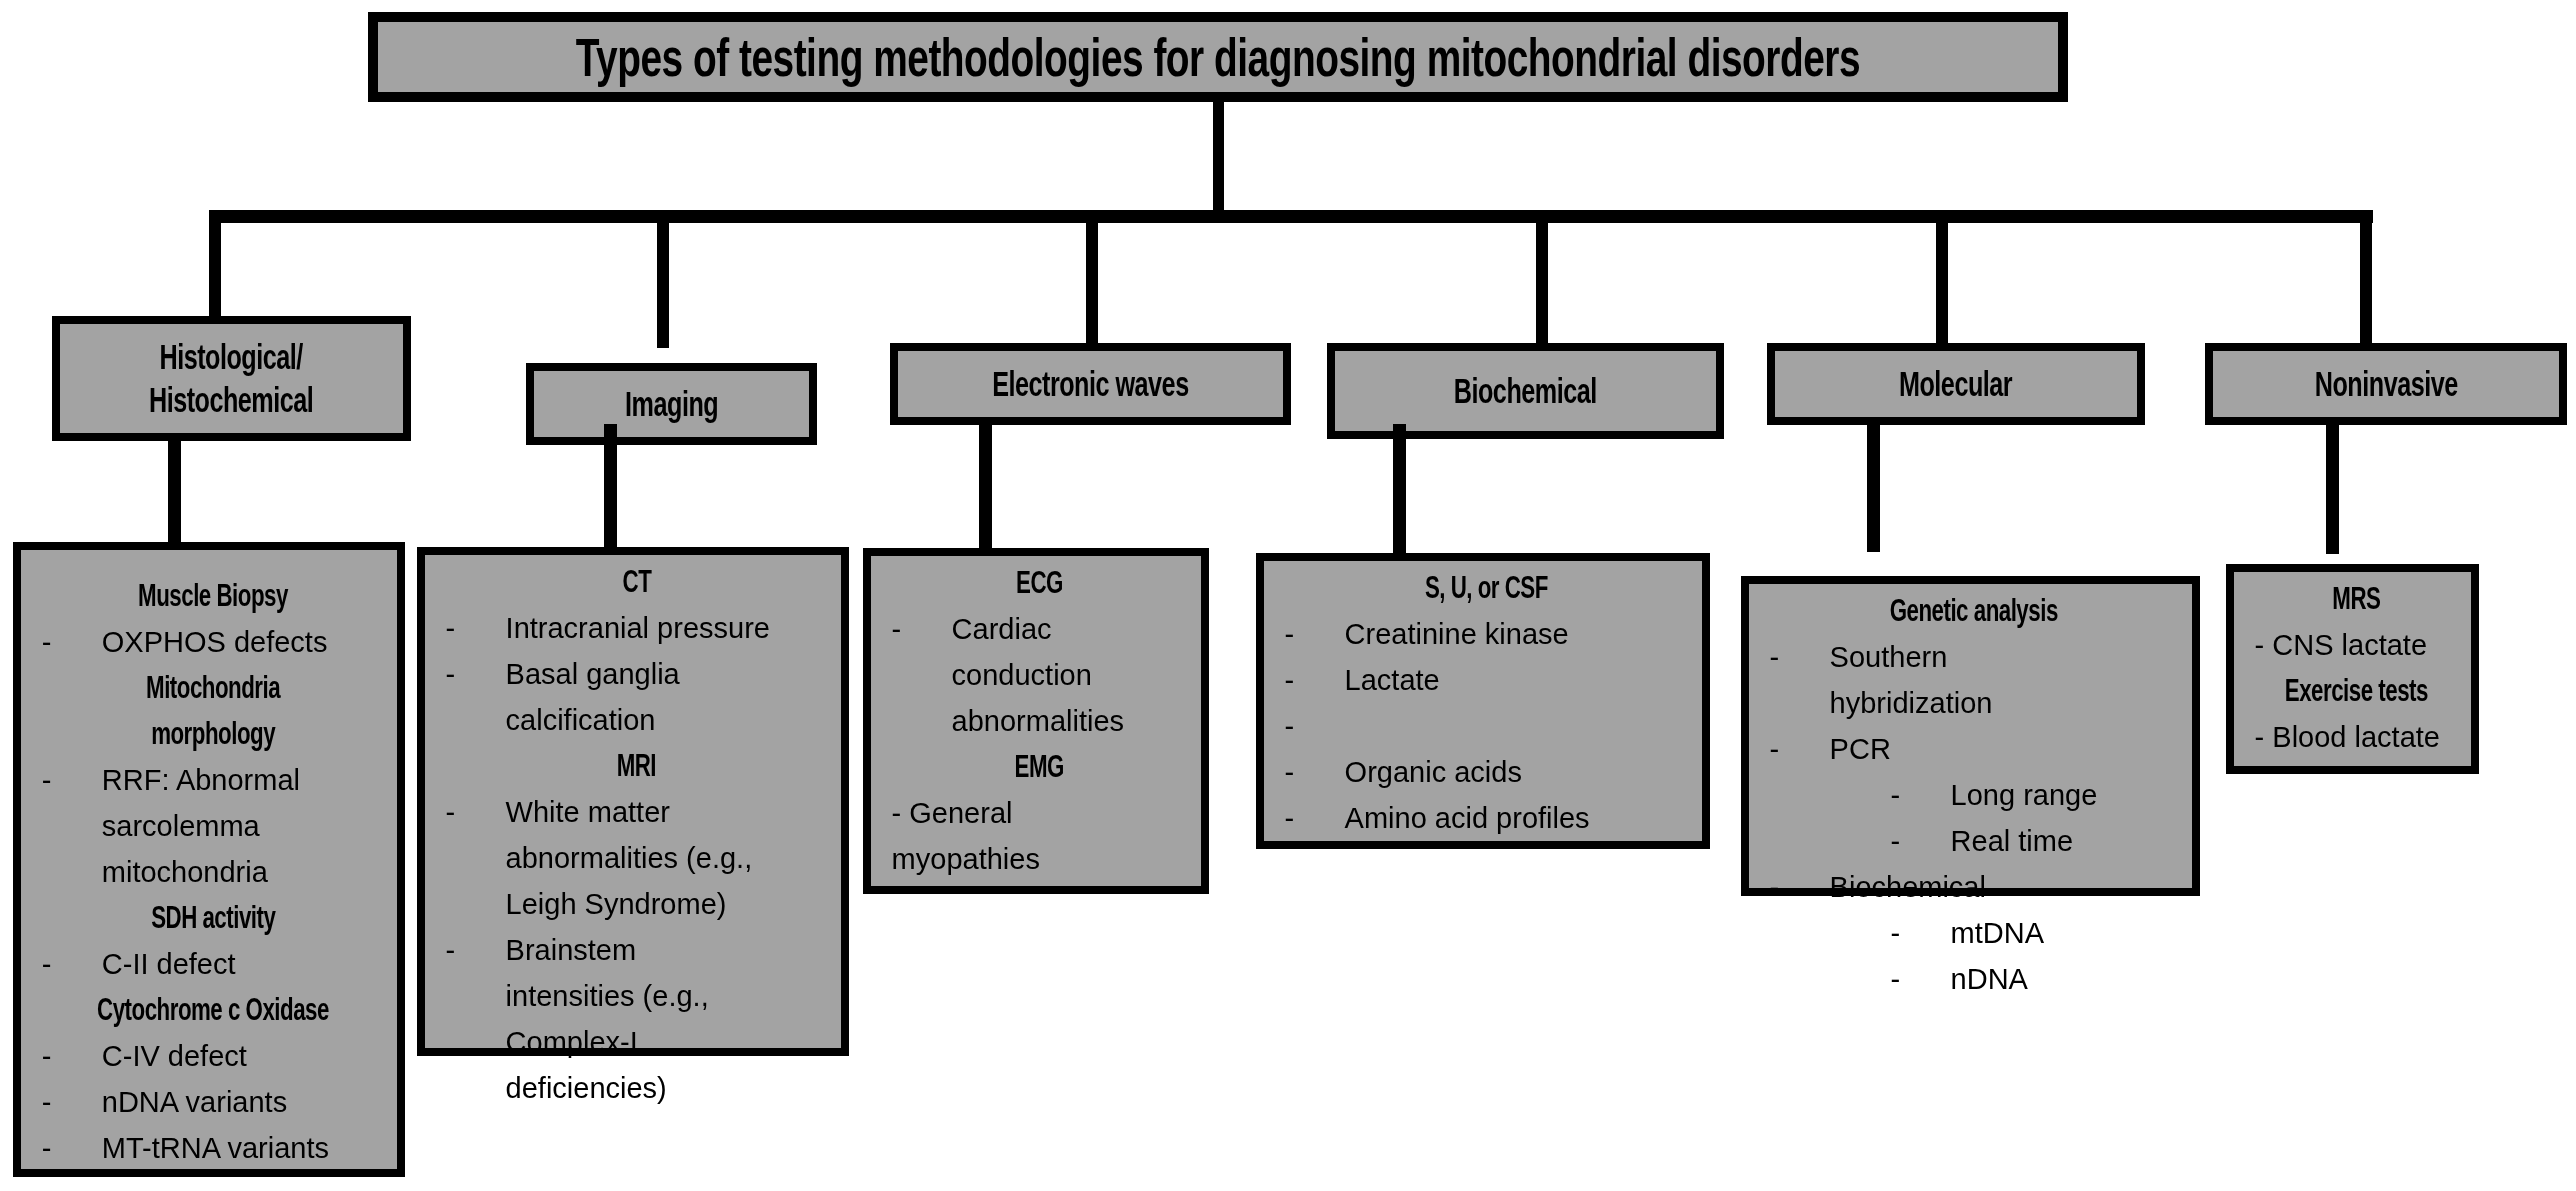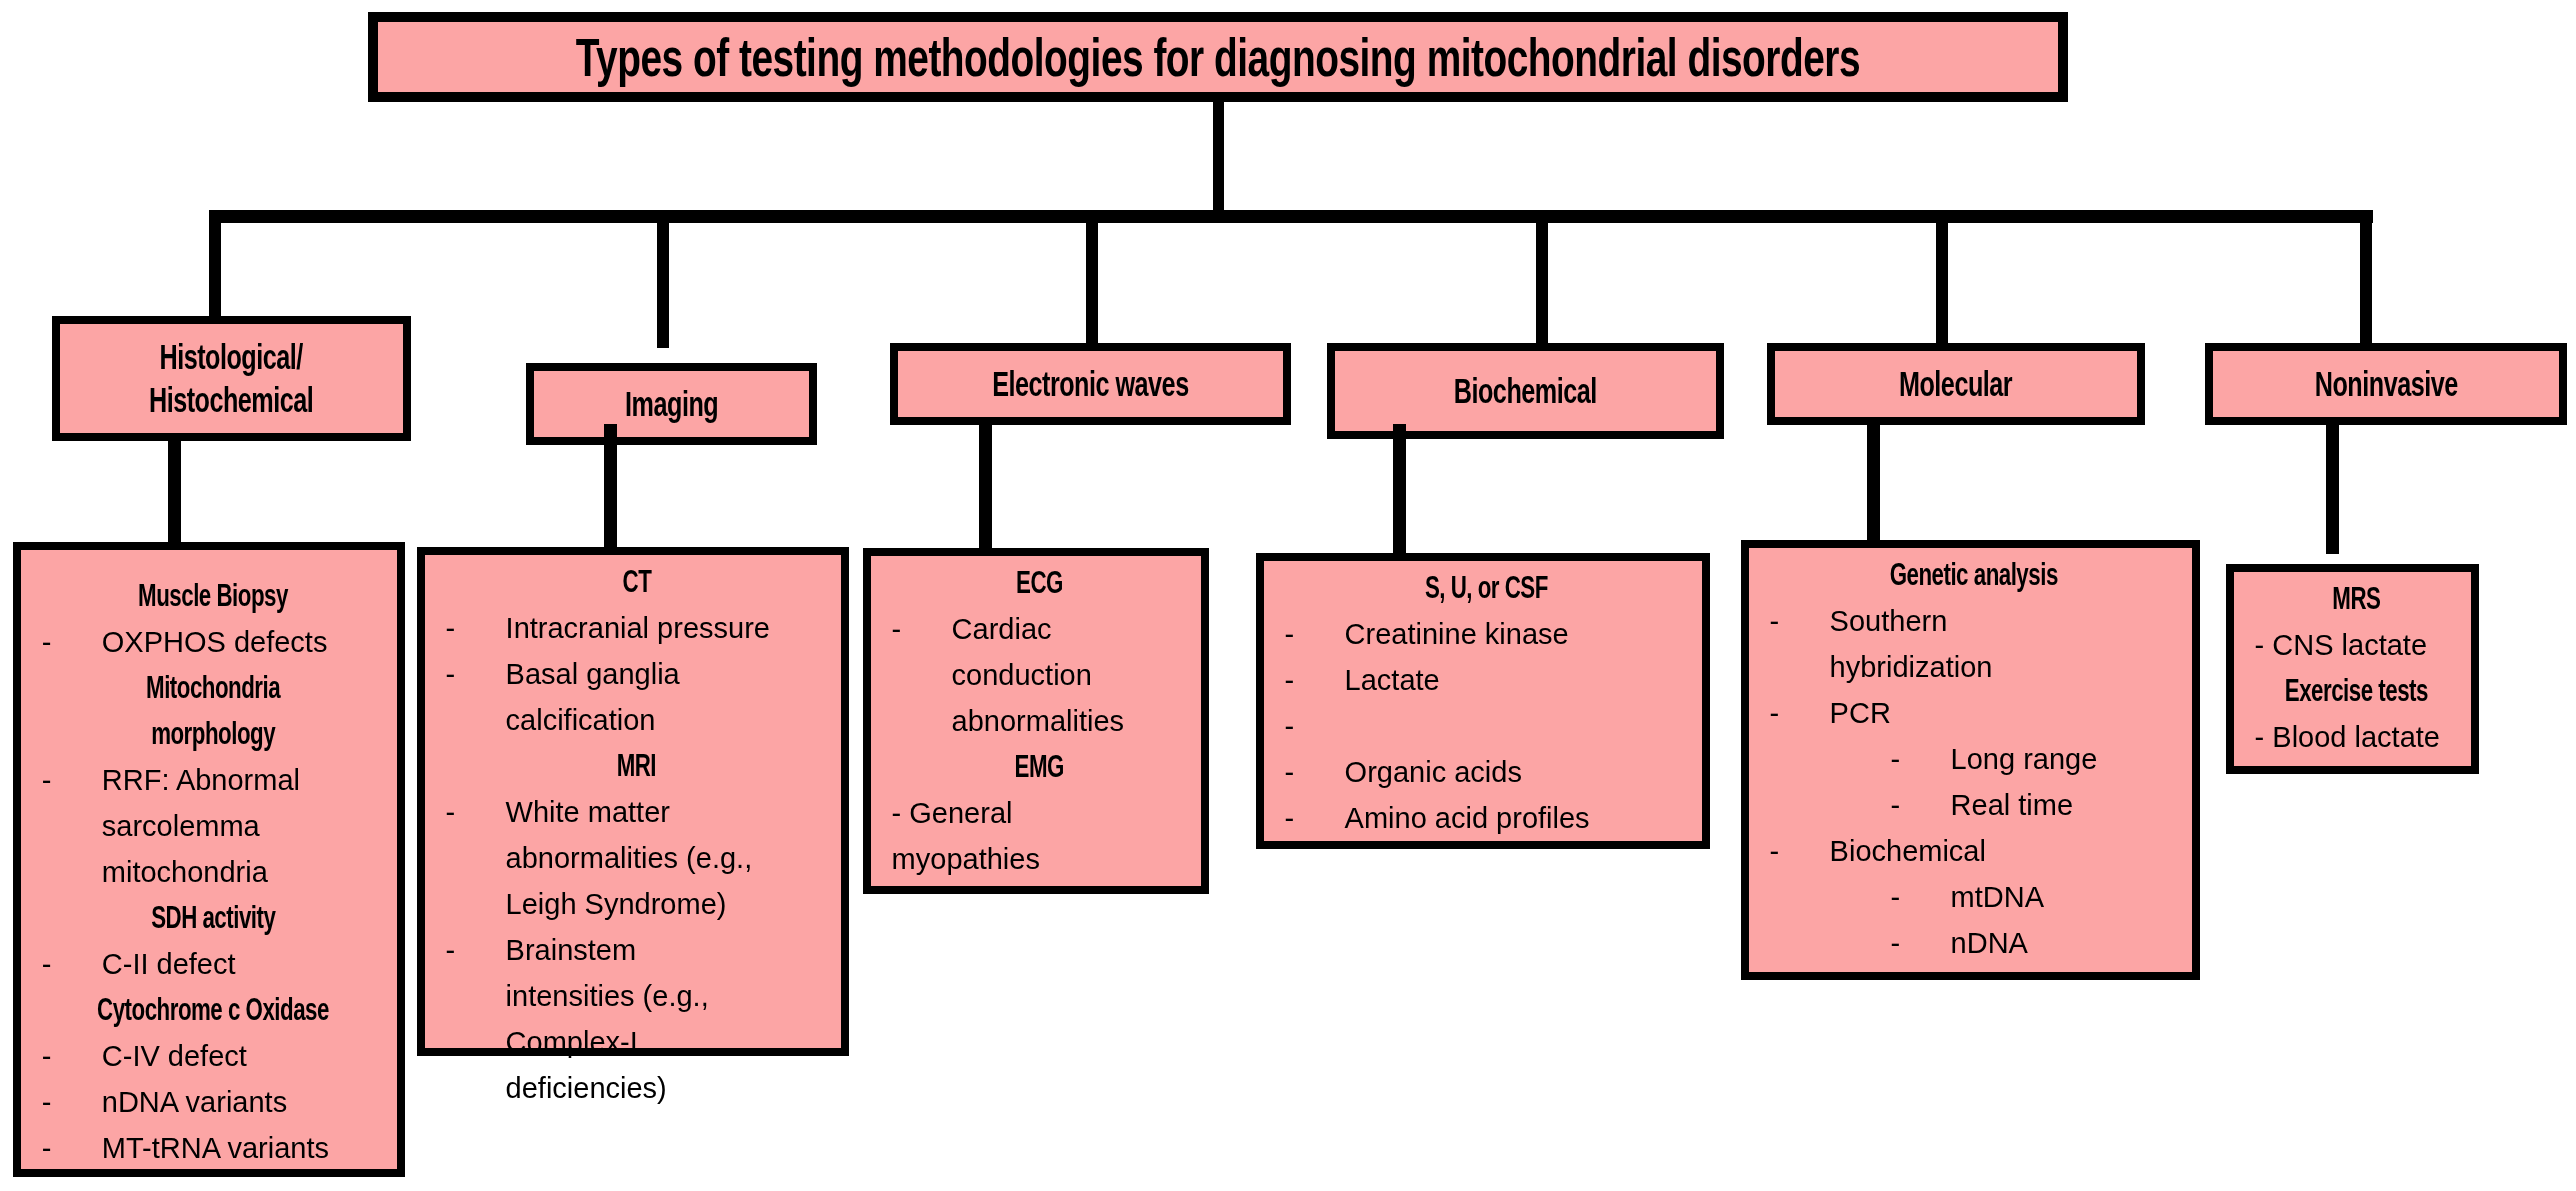--- a/index.html
+++ b/index.html
@@ -10,21 +10,21 @@
   body {
     position: relative;
     width: 2576px;
     height: 1192px;
     font-family: "Liberation Sans", sans-serif;
     color: #000000;
     overflow: hidden;
   }
   .box {
     position: absolute;
-    background: #fca5a5;
+    background: #a3a3a3;
     border-style: solid;
     border-color: #000000;
     box-sizing: border-box;
   }
   .line {
     position: absolute;
     background: #000000;
   }
   
   .cond {
@@ -210,21 +210,21 @@
   <div class="li">
     <span class="dash">-</span>
       <span class="t">Organic acids</span>
   </div>
   <div class="li">
     <span class="dash">-</span>
       <span class="t">Amino acid profiles</span>
   </div>
 </div>
 
-<div class="box detail" style="left:1741px; top:540px; width:459px; height:440px;">
+<div class="box detail" style="left:1741px; top:576px; width:459px; height:320px;">
   <div class="h"><span class="cond">Genetic analysis</span></div>
   <div class="li">
     <span class="dash">-</span>
       <span class="t">Southern
 hybridization</span>
   </div>
   <div class="li">
     <span class="dash">-</span>
       <span class="t">PCR</span>
   </div>

